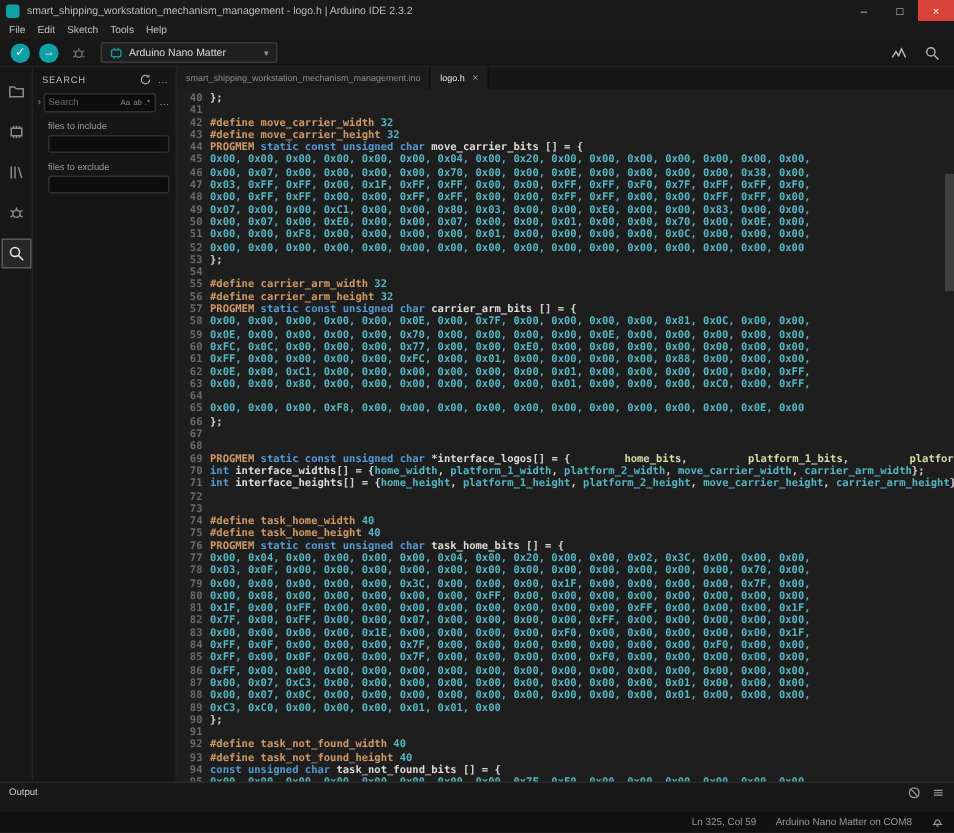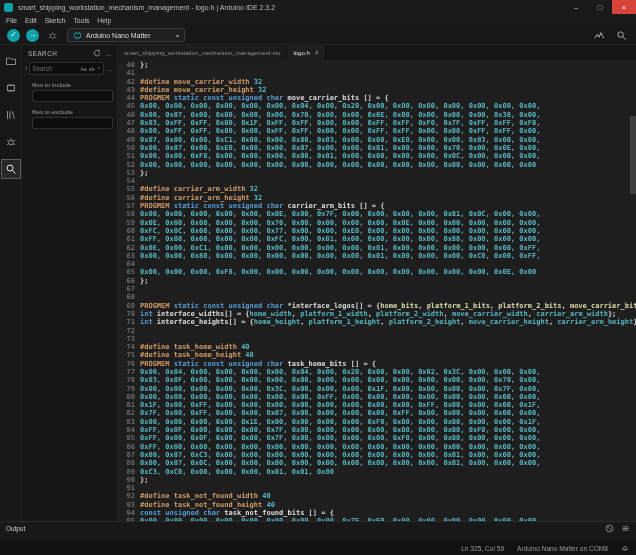--- a/index.html
+++ b/index.html
@@ -66,21 +66,21 @@
     position:relative; padding-top:1px; }
   .cl { display:flex; height:8.3px; white-space:pre;font-weight:bold; }
   .ln { flex:0 0 22px; text-align:right; padding-right:5px; color:#6b6b6b; }
   .ct { white-space:pre; overflow:hidden; }
   .tk-p { color:#d4d4d4; }
   .tk-d { color:#d19a66; }
   .tk-k { color:#569cd6; }
   .tk-i { color:#dcdcdc; }
   .tk-h { color:#56b6c2; }
   .tk-c { color:#7ca17c; }
-  .tk-y { color:#dcdcaa; }
+  .tk-y { color:#dcdcaa;padding-left:36px; }
 
   .vscrollbar { position:absolute; right:0; top:15px; bottom:0; width:6px; }
   .vthumb { position:absolute; right:0; top:56px; width:6px; height:78px; background:#3e3e3e; }
 
   
   .outputpanel { height:20px; background:#181818; border-top:1px solid #2b2b2b; }
   .output-header { height:13px; display:flex; align-items:center; padding:0 6px; }
   .output-title { font-size:6.4px; color:#d0d0d0; }
   .output-icons { margin-left:auto; display:flex; gap:7px; color:#9a9a9a; align-items:center; }
 

